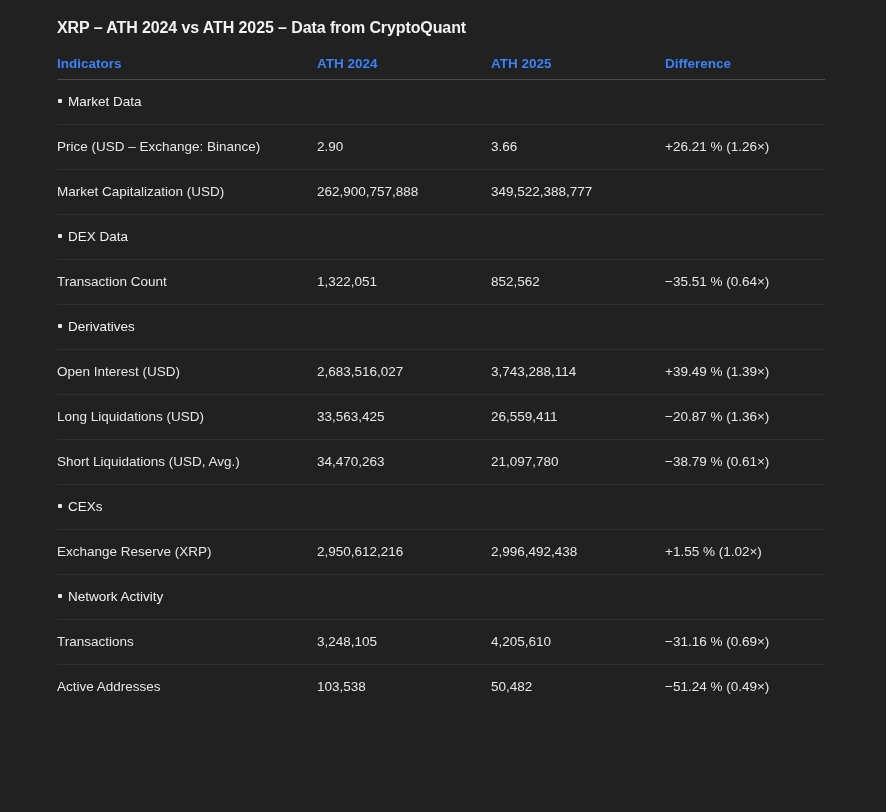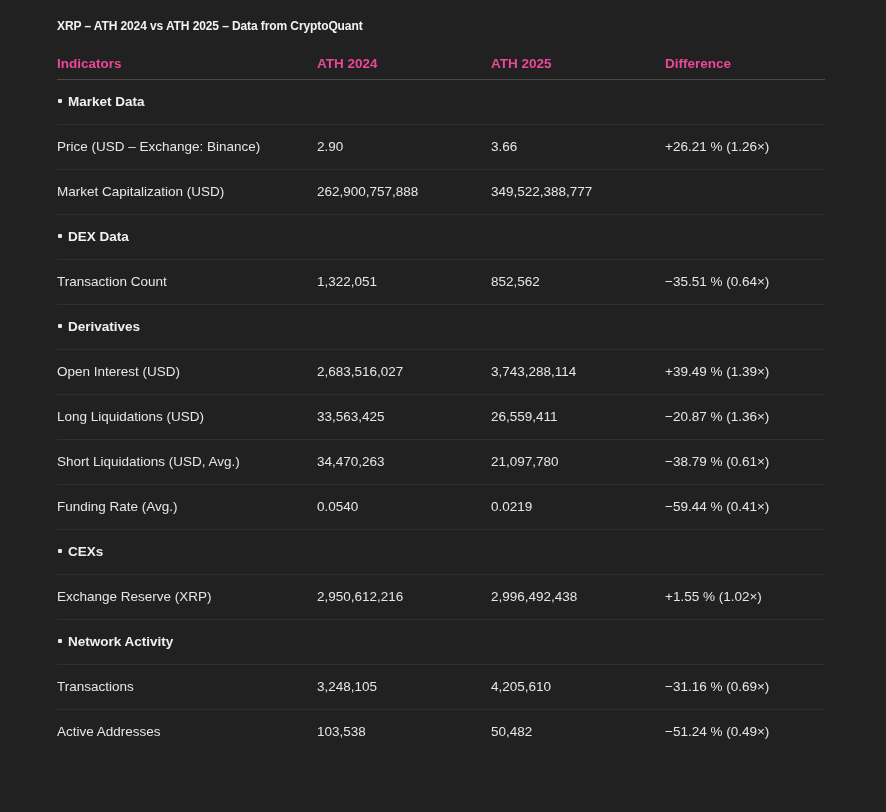--- a/index.html
+++ b/index.html
@@ -12,21 +12,21 @@
       height: 812px;
       overflow: hidden;
       font-family: "Liberation Sans", sans-serif;
       color: #ececec;
       position: relative;
     }
     .title {
       position: absolute;
       left: 57px;
       top: 19px;
-      font-size: 12px;
+      font-size: 16px;
       font-weight: bold;
       color: #f2f2f2;
       letter-spacing: -0.1px;
       white-space: nowrap;
     }
     .table {
       position: absolute;
       left: 57px;
       top: 52px;
       width: 768px;
@@ -35,35 +35,35 @@
       position: relative;
       height: 44px;
       border-bottom: 1px solid #2f2f2f;
       font-size: 13.5px;
       color: #e6e6e6;
     }
     .row.header {
       height: 27px;
       border-bottom: 1px solid #4a4a4a;
       font-weight: bold;
-      color: #ec4899;
+      color: #3b82f6;
     }
     .row:last-child { border-bottom: none; }
     .cell {
       position: absolute;
       top: 0;
       line-height: 44px;
       white-space: nowrap;
     }
     .row.header .cell { line-height: 24px; }
     .c0 { left: 0; }
     .c1 { left: 260px; }
     .c2 { left: 434px; }
     .c3 { left: 608px; }
-    .row.section .cell { font-weight: bold; color: #f0f0f0; }
+    .row.section .cell { font-weight: normal; color: #f0f0f0; }
     .bullet {
       display: inline-block;
       width: 4px;
       height: 4px;
       background: #e6e6e6;
       border-radius: 1px;
       vertical-align: middle;
       margin: 0 6px 2px 1px;
     }
   </style>
@@ -119,26 +119,20 @@
     <span class="cell c1">33,563,425</span>
     <span class="cell c2">26,559,411</span>
     <span class="cell c3">−20.87 % (1.36×)</span>
   </div>
   <div class="row">
     <span class="cell c0">Short Liquidations (USD, Avg.)</span>
     <span class="cell c1">34,470,263</span>
     <span class="cell c2">21,097,780</span>
     <span class="cell c3">−38.79 % (0.61×)</span>
   </div>
-  <div class="row">
-    <span class="cell c0">Funding Rate (Avg.)</span>
-    <span class="cell c1">0.0540</span>
-    <span class="cell c2">0.0219</span>
-    <span class="cell c3">−59.44 % (0.41×)</span>
-  </div>
 
   <div class="row section">
     <span class="cell c0"><span class="bullet"></span><span>CEXs</span></span>
   </div>
   <div class="row">
     <span class="cell c0">Exchange Reserve (XRP)</span>
     <span class="cell c1">2,950,612,216</span>
     <span class="cell c2">2,996,492,438</span>
     <span class="cell c3">+1.55 % (1.02×)</span>
   </div>

